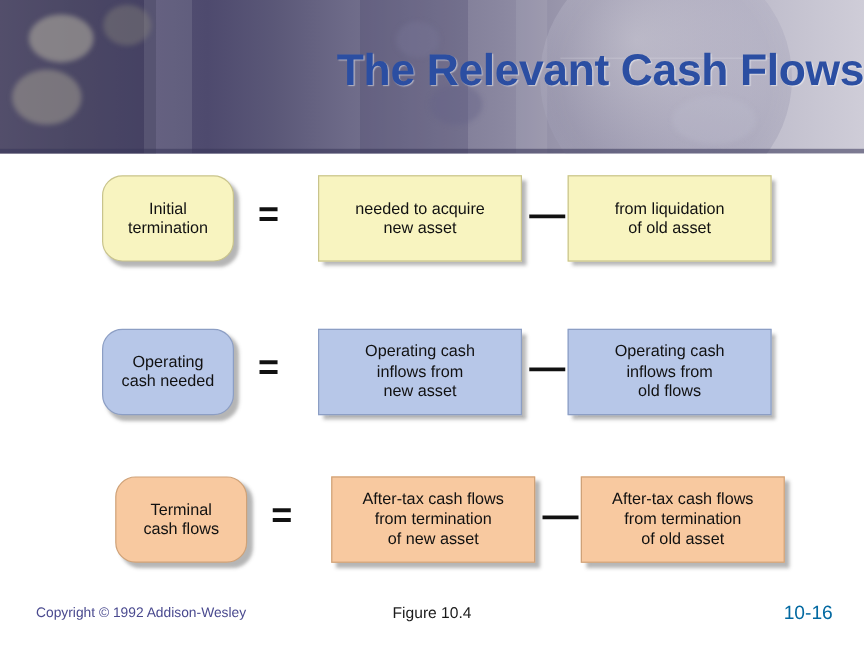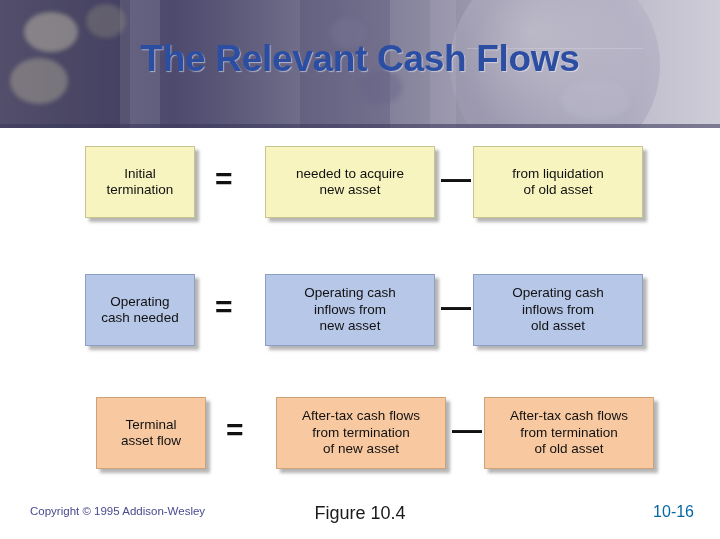--- a/index.html
+++ b/index.html
@@ -58,21 +58,21 @@
     position: absolute;
     left: 0; bottom: 0;
     width: 720px; height: 4px;
     background: #39365a;
     opacity: 0.55;
   }
   .slide-title {
     position: absolute;
     left: 0; top: 38px;
     width: 720px;
-    text-align: center;
+    text-align: right;
     font-size: 37px;
     font-weight: bold;
     color: #2b4ea2;
     letter-spacing: -0.3px;
     text-shadow: 1px 1px 1px rgba(255,255,255,0.5);
   }
 
   
   .diagram {
     position: absolute;
@@ -101,21 +101,21 @@
     align-items: center;
     justify-content: center;
     text-align: center;
     line-height: 1.22;
     color: #111111;
     font-size: 13.5px;
     padding: 4px 6px;
   }
   .box span { display: block; }
 
-  .box-small { left: 85px; width: 110px; height: 72px; }
+  .box-small { left: 85px; width: 110px; height: 72px; border-radius: 17px; }
   .box-mid   { left: 265px; width: 170px; height: 72px; }
   .box-right { left: 473px; width: 170px; height: 72px; }
 
   .yellow { background: #f8f4c0; border-color: #c9c48c; }
   .blue   { background: #b7c7e8; border-color: #8c9ec4; }
   .orange { background: #f8c9a0; border-color: #cfa278; }
 
   .op {
     position: absolute;
     font-size: 30px;
@@ -131,21 +131,21 @@
     position: absolute;
     left: 30px; top: 505px;
     font-size: 11.5px;
     color: #4a4a8f;
   }
   .footer-figure {
     position: absolute;
     left: 0; top: 503px;
     width: 720px;
     text-align: center;
-    font-size: 18px;
+    font-size: 13px;
     color: #1a1a1a;
   }
   .footer-page {
     position: absolute;
     right: 26px; top: 503px;
     font-size: 16px;
     color: #0369a1;
   }
 </style>
 </head>
@@ -207,30 +207,30 @@
           <span>Operating cash</span>
           <span>inflows from</span>
           <span>new asset</span>
         </div>
       </div>
       <div class="op op-minus-1" style="top:22px;">—</div>
       <div class="box box-right blue">
         <div>
           <span>Operating cash</span>
           <span>inflows from</span>
-          <span>old asset</span>
+          <span>old flows</span>
         </div>
       </div>
     </div>
 
     <div class="row row-3">
       <div class="box box-small orange">
         <div>
           <span>Terminal</span>
-          <span>asset flow</span>
+          <span>cash flows</span>
         </div>
       </div>
       <div class="op op-eq-1" style="top:22px;">=</div>
       <div class="box box-mid orange">
         <div>
           <span>After-tax cash flows</span>
           <span>from termination</span>
           <span>of new asset</span>
         </div>
       </div>
@@ -239,17 +239,17 @@
         <div>
           <span>After-tax cash flows</span>
           <span>from termination</span>
           <span>of old asset</span>
         </div>
       </div>
     </div>
 
   </div>
 
-  <div class="footer-copy">Copyright © 1995 Addison-Wesley</div>
+  <div class="footer-copy">Copyright © 1992 Addison-Wesley</div>
   <div class="footer-figure">Figure 10.4</div>
   <div class="footer-page">10-16</div>
 
 </div>
 
 </body></html>

